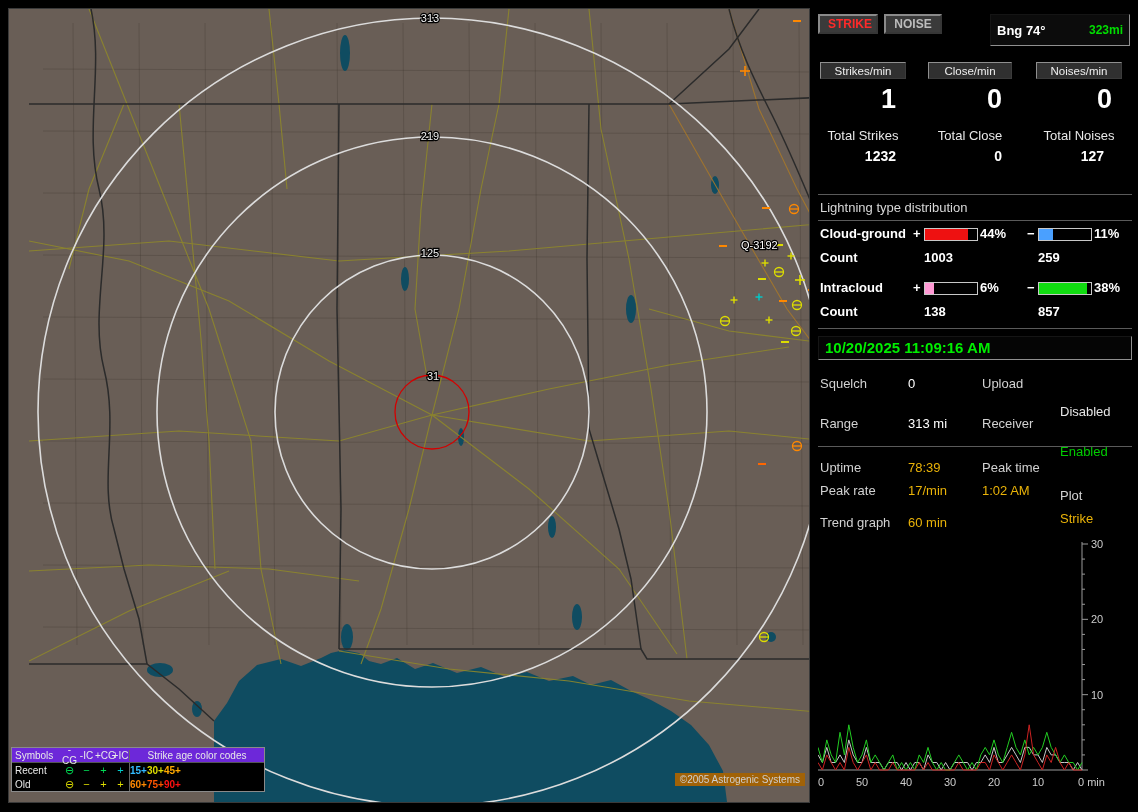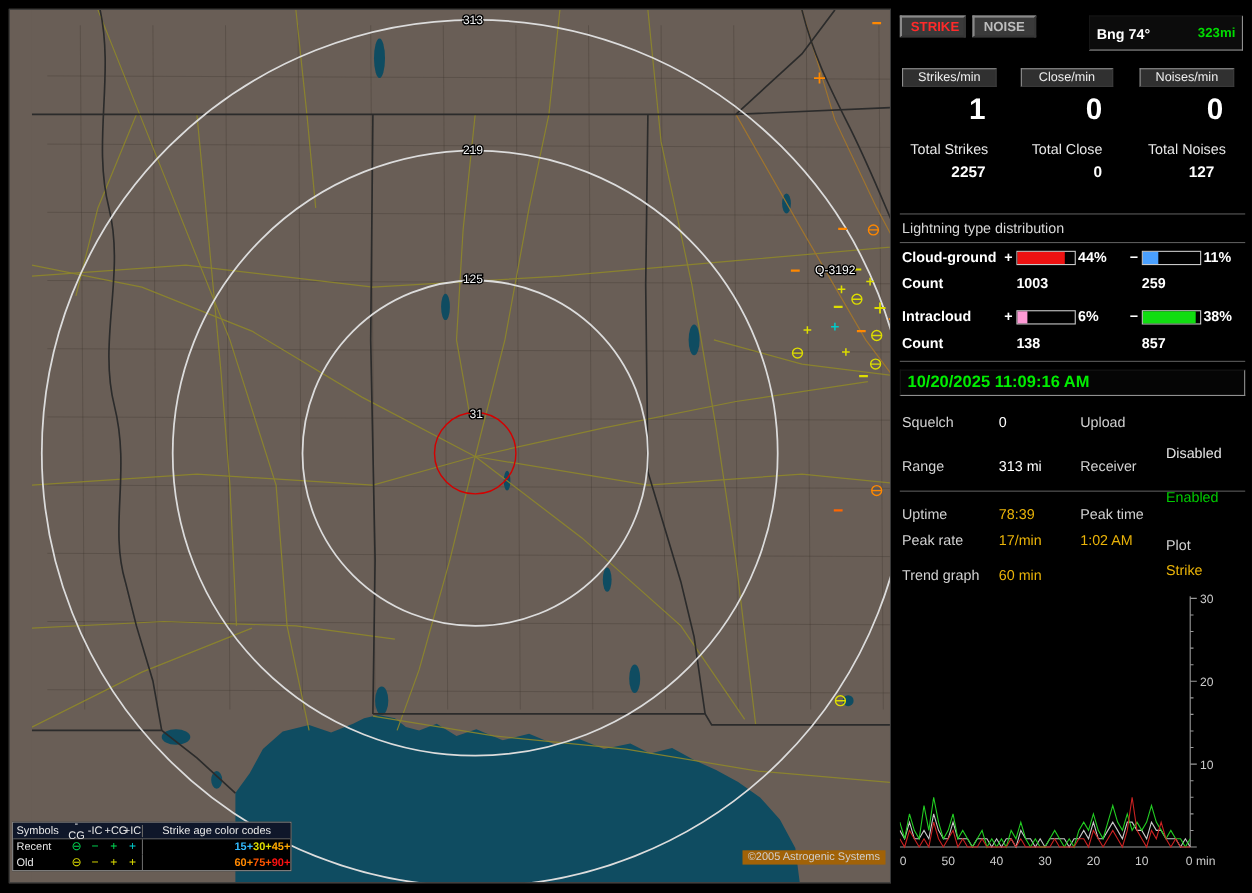--- a/index.html
+++ b/index.html
@@ -11,25 +11,25 @@
        border:1px solid #3a3a3a;box-sizing:border-box;background:#695e56;overflow:hidden;padding-left:20px;}
   #map-svg{display:block;}
   .ring-label{font-size:11px;fill:#f2f2f2;text-anchor:middle;
               stroke:#000;stroke-width:2.5px;paint-order:stroke;}
   #station-label{font-size:11px;fill:#ffffff;stroke:#000;stroke-width:2.5px;paint-order:stroke;}
 
   
   #legend{position:absolute;left:2px;bottom:10px;width:252px;background:#000;
           border:1px solid #8a8a8a;font-size:10px;color:#e8e8e8;}
   .leg-row{display:flex;height:14px;align-items:center;}
-  .leg-row.header{background:#0f172a;border-bottom:1px solid #555;}
+  .leg-row.header{background:#6d28d9;border-bottom:1px solid #555;}
   .lg-c0{width:46px;padding-left:3px;}
   .lg-s{width:17px;text-align:center;font-size:11px;line-height:10px;}
   .lg-head-s{width:17px;text-align:center;}
-  .lg-ages{flex:1;border-left:1px solid #666;display:flex;justify-content:flex-end;
+  .lg-ages{flex:1;border-left:1px solid #666;display:flex;justify-content:flex-start;
            align-items:center;height:100%;font-weight:bold;}
   .lg-age-title{flex:1;border-left:1px solid #666;text-align:center;}
 
   #credit{position:absolute;right:4px;bottom:16px;background:#a16207;color:#cfcfcf;
           font-size:10px;padding:1px 5px;}
 
   
   #panel{position:absolute;left:816px;top:10px;width:318px;height:794px;
          color:#e4e4e4;font-size:13px;}
   .prow{position:absolute;left:0;width:100%;height:20px;}
@@ -304,21 +304,21 @@
   <span class="ratebox" style="left:220px;width:86px">Noises/min</span>
 
   <div class="bignum" style="left:4px;width:86px">1</div>
   <div class="bignum" style="left:112px;width:84px">0</div>
   <div class="bignum" style="left:220px;width:86px">0</div>
 
   <div class="tlabel" style="left:4px;width:86px">Total Strikes</div>
   <div class="tlabel" style="left:112px;width:84px">Total Close</div>
   <div class="tlabel" style="left:220px;width:86px">Total Noises</div>
 
-  <div class="tval" style="left:4px;width:86px">2257</div>
+  <div class="tval" style="left:4px;width:86px">1232</div>
   <div class="tval" style="left:112px;width:84px">0</div>
   <div class="tval" style="left:212px;width:86px">127</div>
 
   <div class="sep" style="top:184px"></div>
   <div id="dist-title">Lightning type distribution</div>
   <div class="sep" style="top:210px"></div>
 
   <div class="drow" style="top:216px">
     <span class="d-label">Cloud-ground</span>
     <span class="d-sign" style="left:97px">+</span>

